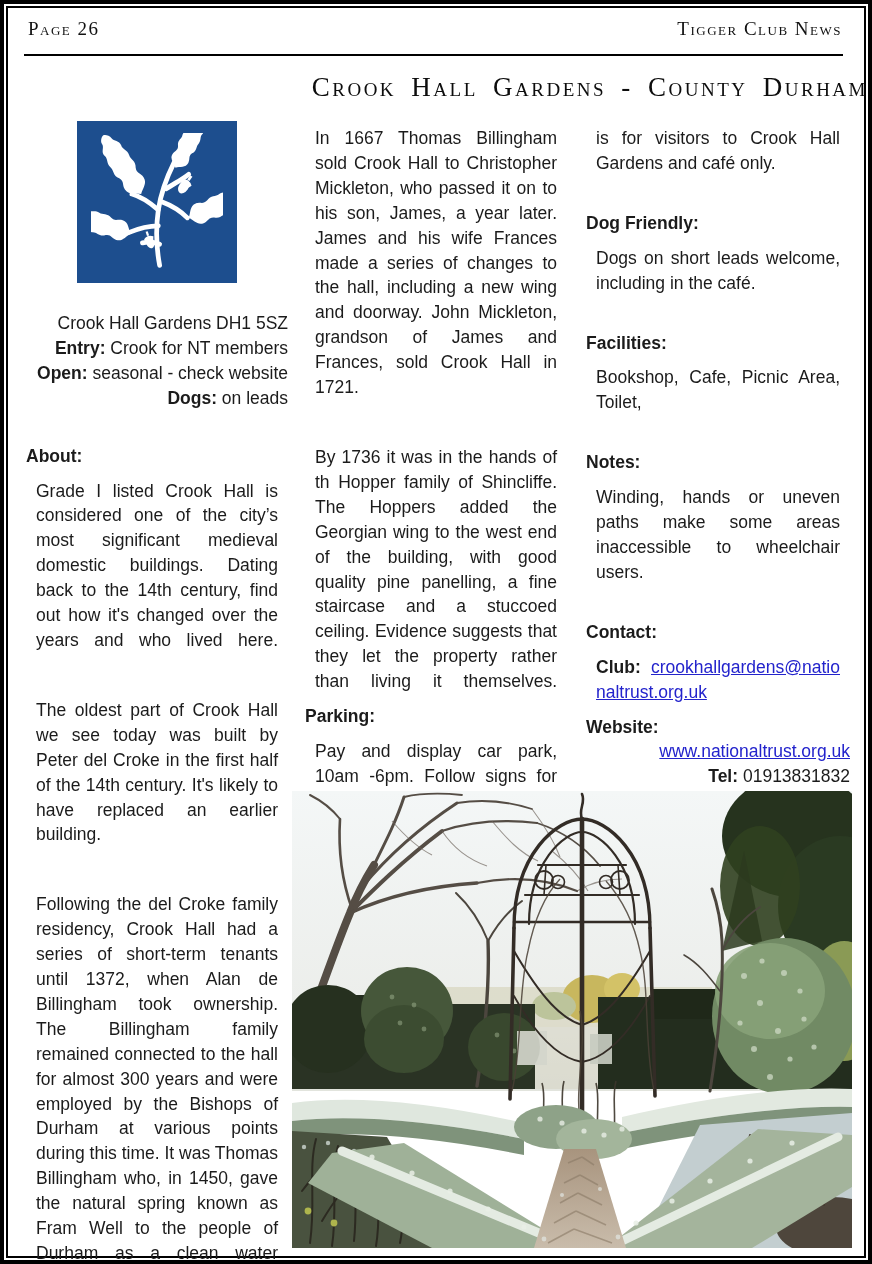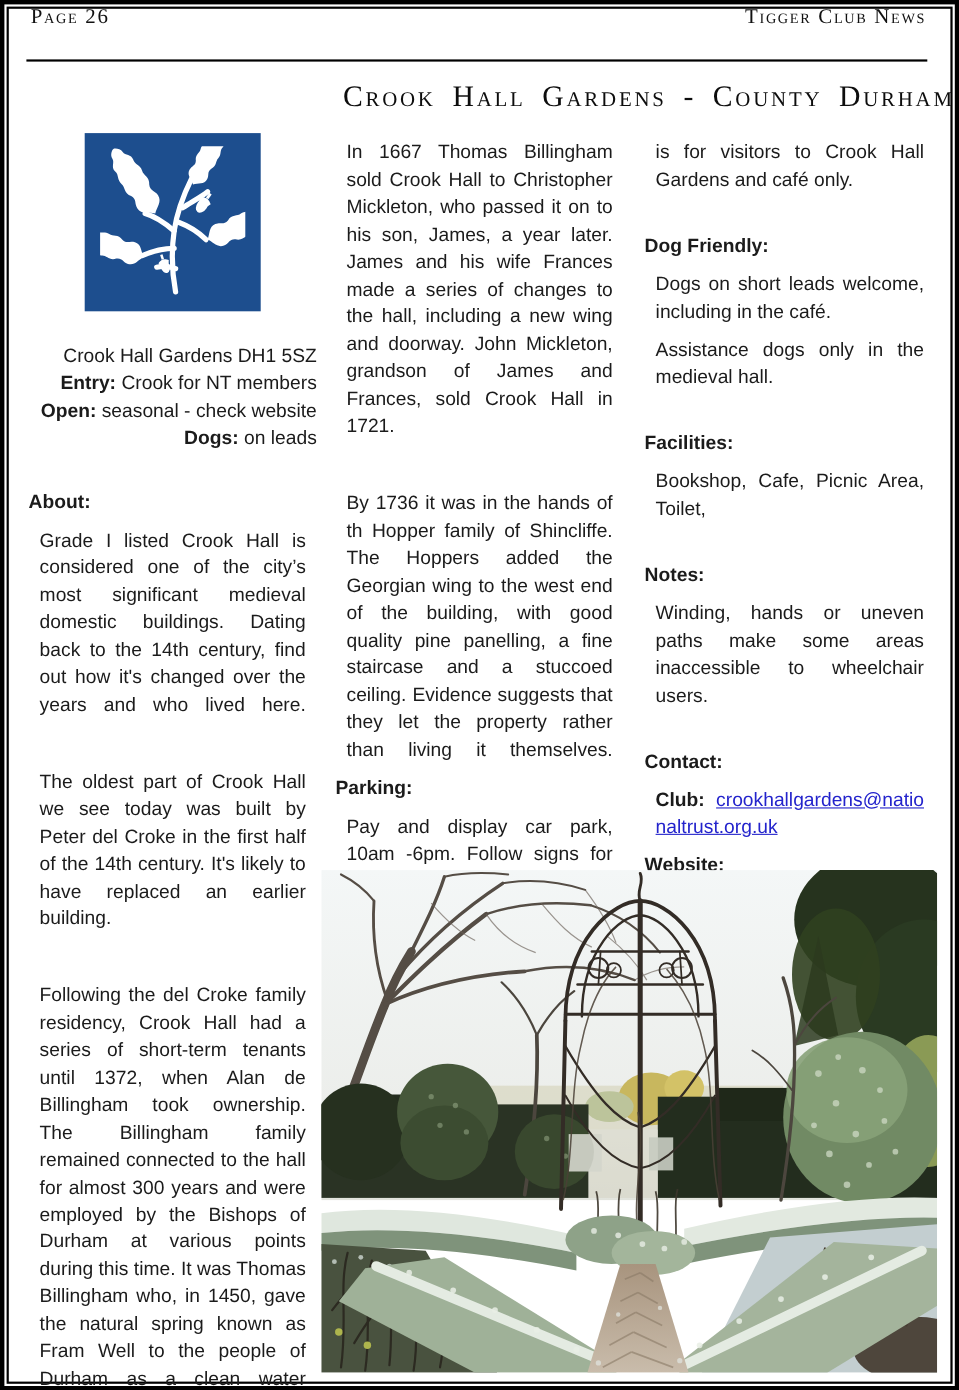--- a/index.html
+++ b/index.html
@@ -3,21 +3,21 @@
 <meta charset="utf-8">
 <style>
   html,body{margin:0;padding:0;background:#777;}
   .page{
     position:relative;width:872px;height:1264px;margin:0 auto;
     background:#fff;box-sizing:border-box;border:4px solid #000;
     font-family:"Liberation Sans",sans-serif;color:#1b1b1b;overflow:hidden;
   }
   .inner-frame{position:absolute;inset:2px;border:2px solid #000;pointer-events:none;}
   .header{
-    position:absolute;top:1px;left:24px;right:26px;display:flex;
+    position:absolute;top:14px;left:24px;right:26px;display:flex;
     justify-content:space-between;align-items:baseline;
     font-family:"Liberation Serif",serif;font-variant:small-caps;
     font-size:19px;letter-spacing:1.5px;color:#111;
   }
   .header-rule{position:absolute;top:50px;left:20px;right:25px;border-top:2px solid #000;}
   .doc-title{
     position:absolute;top:68px;left:0;right:0;text-align:right;
     font-family:"Liberation Serif",serif;font-variant:small-caps;
     font-size:27px;letter-spacing:2.5px;word-spacing:6px;color:#0d0d0d;
   }
@@ -103,21 +103,20 @@
     <p class="para jl">By 1736 it was in the hands of th Hopper family of Shincliffe. The Hoppers added the Georgian wing to the west end of the building, with good quality pine panelling, a fine staircase and a stuccoed ceiling. Evidence suggests that they let the property rather than living it themselves.</p>
     <p class="hd">Parking:</p>
     <p class="para">Pay and display car park, 10am -6pm. Follow signs for Crook Hall Gardens, entrance next to café. Please note, our car park</p>
   </div>
 
   <div class="col col3">
     <p class="para">is for visitors to Crook Hall Gardens and café only.</p>
     <div class="gap"></div>
     <p class="hd">Dog Friendly:</p>
     <p class="para">Dogs on short leads welcome, including in the café.</p>
-    <p class="para">Assistance dogs only in the medieval hall.</p>
     <div class="gap"></div>
     <p class="hd">Facilities:</p>
     <p class="para">Bookshop, Cafe, Picnic Area, Toilet,</p>
     <div class="gap"></div>
     <p class="hd">Notes:</p>
     <p class="para">Winding, hands or uneven paths make some areas inaccessible to wheelchair users.</p>
     <div class="gap"></div>
     <p class="hd">Contact:</p>
     <p class="para"><b>Club:</b>&nbsp; <a class="doclink brk">crookhallgardens@nationaltrust.org.uk</a></p>
     <p class="hd">Website:</p>

